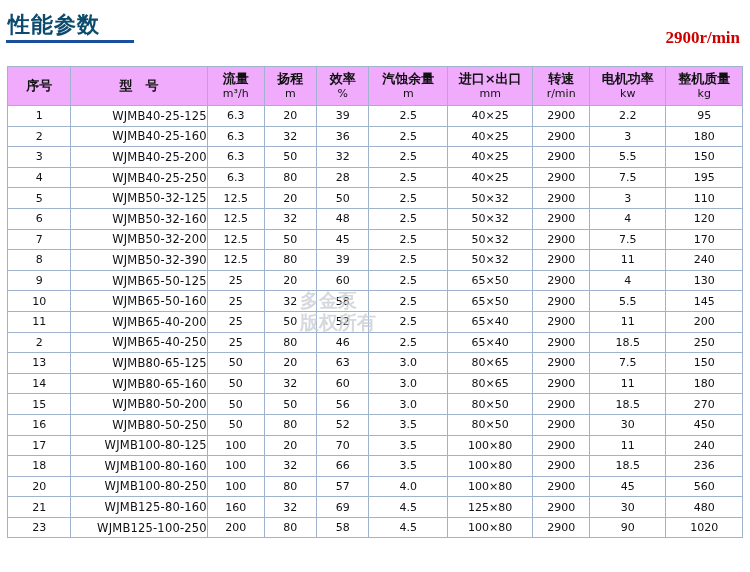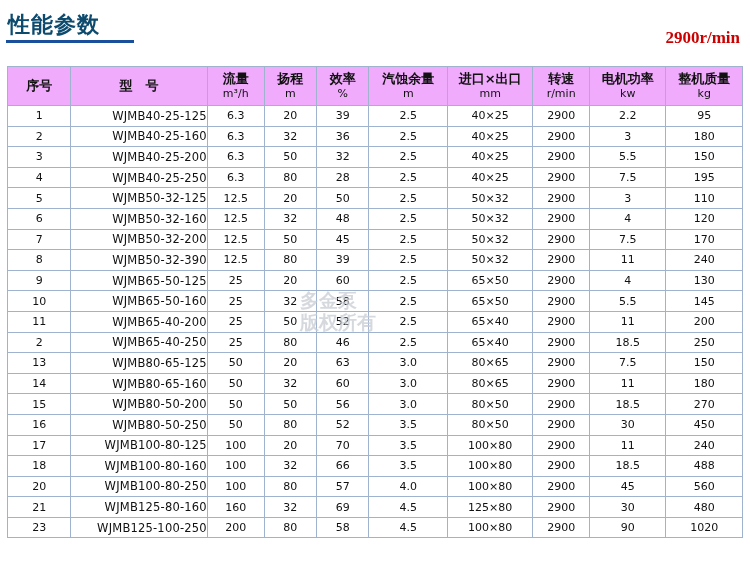--- a/index.html
+++ b/index.html
@@ -340,21 +340,21 @@
         <tr>
           <td>18</td>
           <td class="model">WJMB100-80-160</td>
           <td>100</td>
           <td>32</td>
           <td>66</td>
           <td>3.5</td>
           <td>100×80</td>
           <td>2900</td>
           <td>18.5</td>
-          <td>488</td>
+          <td>236</td>
         </tr>
         <tr>
           <td>20</td>
           <td class="model">WJMB100-80-250</td>
           <td>100</td>
           <td>80</td>
           <td>57</td>
           <td>4.0</td>
           <td>100×80</td>
           <td>2900</td>

